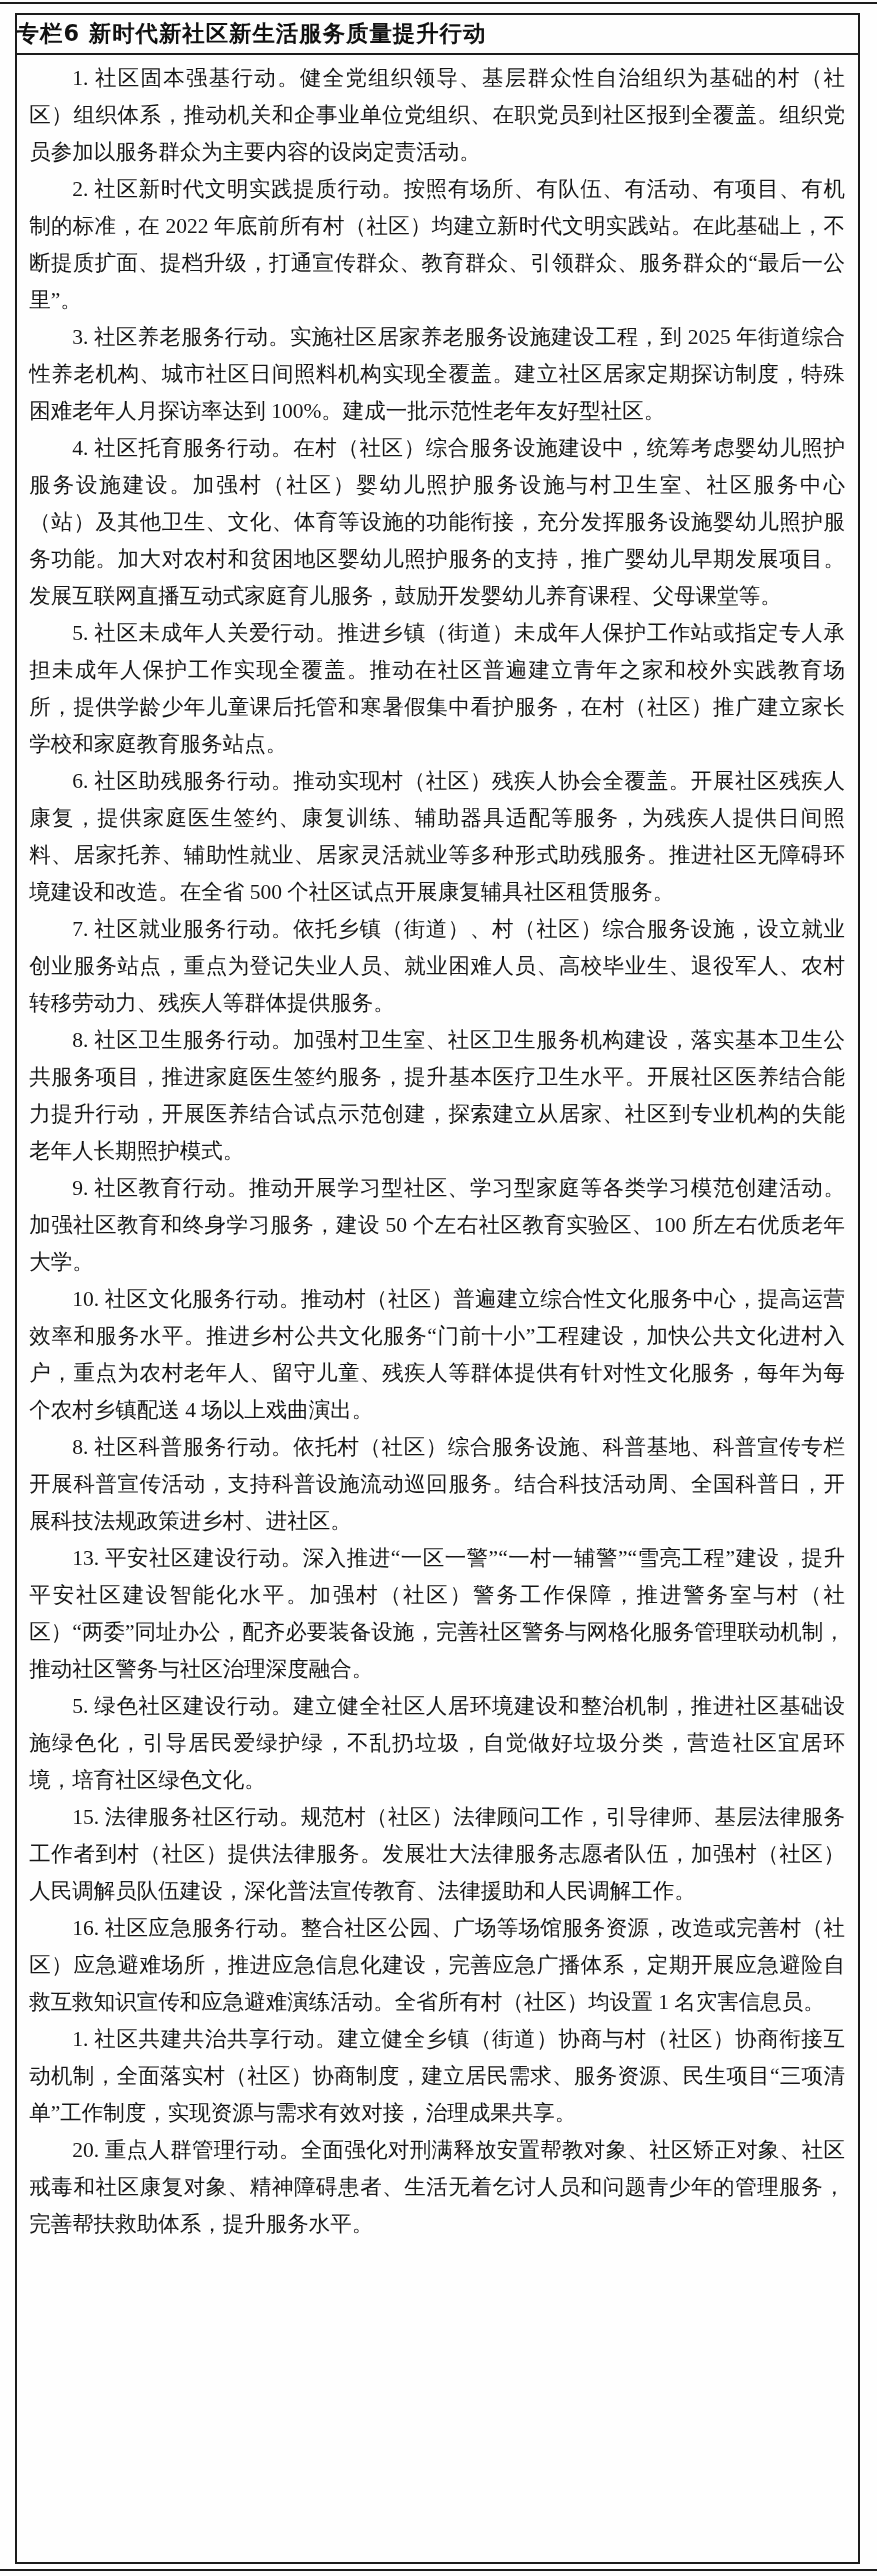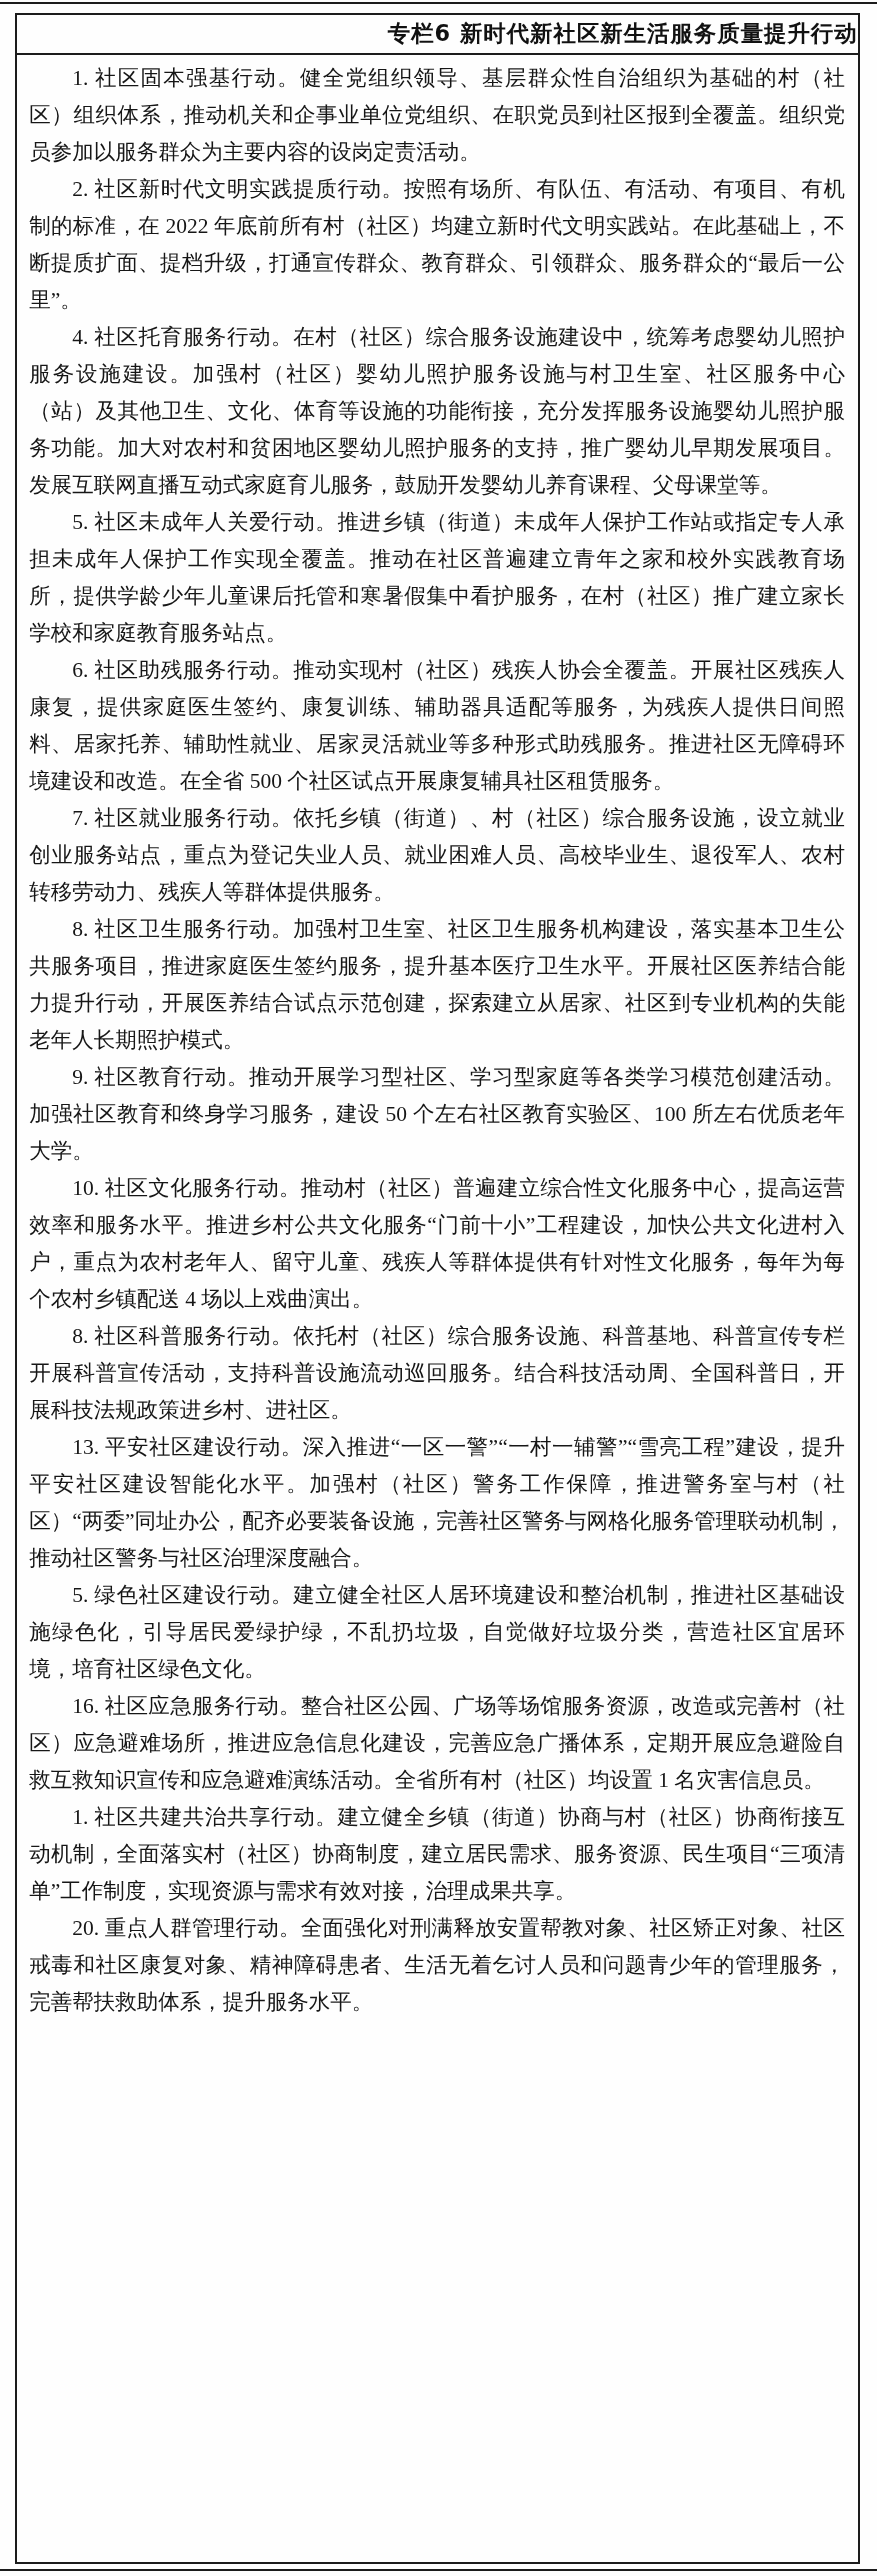--- a/index.html
+++ b/index.html
@@ -29,21 +29,21 @@
     height: 2551px;
     border: 2px solid #1c1c1c;
     background: #fefefe;
     box-sizing: border-box;
   }
   .title-row {
     height: 38px;
     border-bottom: 2px solid #1c1c1c;
     display: flex;
     align-items: center;
-    justify-content: flex-end;
+    justify-content: flex-start;
     font-family: "DejaVu Sans", "Liberation Sans", sans-serif;
     font-weight: bold;
     font-size: 22.4px;
     letter-spacing: 1px;
     color: #111111;
   }
   .box-body {
     padding: 4.9px 12.7px 0 12.7px;
     font-size: 21.5px;
     line-height: 37px;
@@ -62,30 +62,32 @@
 <div class="page">
   <div class="rule rule-top"></div>
 
   <div class="content-box">
     <div class="title-row">
       <span>专栏6 新时代新社区新生活服务质量提升行动</span>
     </div>
     <div class="box-body">
       <p>1. 社区固本强基行动。健全党组织领导、基层群众性自治组织为基础的村（社区）组织体系，推动机关和企事业单位党组织、在职党员到社区报到全覆盖。组织党员参加以服务群众为主要内容的设岗定责活动。</p>
       <p>2. 社区新时代文明实践提质行动。按照有场所、有队伍、有活动、有项目、有机制的标准，在 2022 年底前所有村（社区）均建立新时代文明实践站。在此基础上，不断提质扩面、提档升级，打通宣传群众、教育群众、引领群众、服务群众的“最后一公里”。</p>
+      <p>3. 社区养老服务行动。实施社区居家养老服务设施建设工程，到 2025 年街道综合性养老机构、城市社区日间照料机构实现全覆盖。建立社区居家定期探访制度，特殊困难老年人月探访率达到 100%。建成一批示范性老年友好型社区。</p>
       <p>4. 社区托育服务行动。在村（社区）综合服务设施建设中，统筹考虑婴幼儿照护服务设施建设。加强村（社区）婴幼儿照护服务设施与村卫生室、社区服务中心（站）及其他卫生、文化、体育等设施的功能衔接，充分发挥服务设施婴幼儿照护服务功能。加大对农村和贫困地区婴幼儿照护服务的支持，推广婴幼儿早期发展项目。发展互联网直播互动式家庭育儿服务，鼓励开发婴幼儿养育课程、父母课堂等。</p>
       <p>5. 社区未成年人关爱行动。推进乡镇（街道）未成年人保护工作站或指定专人承担未成年人保护工作实现全覆盖。推动在社区普遍建立青年之家和校外实践教育场所，提供学龄少年儿童课后托管和寒暑假集中看护服务，在村（社区）推广建立家长学校和家庭教育服务站点。</p>
       <p>6. 社区助残服务行动。推动实现村（社区）残疾人协会全覆盖。开展社区残疾人康复，提供家庭医生签约、康复训练、辅助器具适配等服务，为残疾人提供日间照料、居家托养、辅助性就业、居家灵活就业等多种形式助残服务。推进社区无障碍环境建设和改造。在全省 500 个社区试点开展康复辅具社区租赁服务。</p>
       <p>7. 社区就业服务行动。依托乡镇（街道）、村（社区）综合服务设施，设立就业创业服务站点，重点为登记失业人员、就业困难人员、高校毕业生、退役军人、农村转移劳动力、残疾人等群体提供服务。</p>
       <p>8. 社区卫生服务行动。加强村卫生室、社区卫生服务机构建设，落实基本卫生公共服务项目，推进家庭医生签约服务，提升基本医疗卫生水平。开展社区医养结合能力提升行动，开展医养结合试点示范创建，探索建立从居家、社区到专业机构的失能老年人长期照护模式。</p>
       <p>9. 社区教育行动。推动开展学习型社区、学习型家庭等各类学习模范创建活动。加强社区教育和终身学习服务，建设 50 个左右社区教育实验区、100 所左右优质老年大学。</p>
       <p>10. 社区文化服务行动。推动村（社区）普遍建立综合性文化服务中心，提高运营效率和服务水平。推进乡村公共文化服务“门前十小”工程建设，加快公共文化进村入户，重点为农村老年人、留守儿童、残疾人等群体提供有针对性文化服务，每年为每个农村乡镇配送 4 场以上戏曲演出。</p>
       <p>8. 社区科普服务行动。依托村（社区）综合服务设施、科普基地、科普宣传专栏开展科普宣传活动，支持科普设施流动巡回服务。结合科技活动周、全国科普日，开展科技法规政策进乡村、进社区。</p>
       <p>13. 平安社区建设行动。深入推进“一区一警”“一村一辅警”“雪亮工程”建设，提升平安社区建设智能化水平。加强村（社区）警务工作保障，推进警务室与村（社区）“两委”同址办公，配齐必要装备设施，完善社区警务与网格化服务管理联动机制，推动社区警务与社区治理深度融合。</p>
       <p>5. 绿色社区建设行动。建立健全社区人居环境建设和整治机制，推进社区基础设施绿色化，引导居民爱绿护绿，不乱扔垃圾，自觉做好垃圾分类，营造社区宜居环境，培育社区绿色文化。</p>
+      <p>15. 法律服务社区行动。规范村（社区）法律顾问工作，引导律师、基层法律服务工作者到村（社区）提供法律服务。发展壮大法律服务志愿者队伍，加强村（社区）人民调解员队伍建设，深化普法宣传教育、法律援助和人民调解工作。</p>
       <p>16. 社区应急服务行动。整合社区公园、广场等场馆服务资源，改造或完善村（社区）应急避难场所，推进应急信息化建设，完善应急广播体系，定期开展应急避险自救互救知识宣传和应急避难演练活动。全省所有村（社区）均设置 1 名灾害信息员。</p>
       <p>1. 社区共建共治共享行动。建立健全乡镇（街道）协商与村（社区）协商衔接互动机制，全面落实村（社区）协商制度，建立居民需求、服务资源、民生项目“三项清单”工作制度，实现资源与需求有效对接，治理成果共享。</p>
       <p>20. 重点人群管理行动。全面强化对刑满释放安置帮教对象、社区矫正对象、社区戒毒和社区康复对象、精神障碍患者、生活无着乞讨人员和问题青少年的管理服务，完善帮扶救助体系，提升服务水平。</p>
     </div>
   </div>
 
   <div class="rule rule-bottom"></div>
 </div>
 
 

